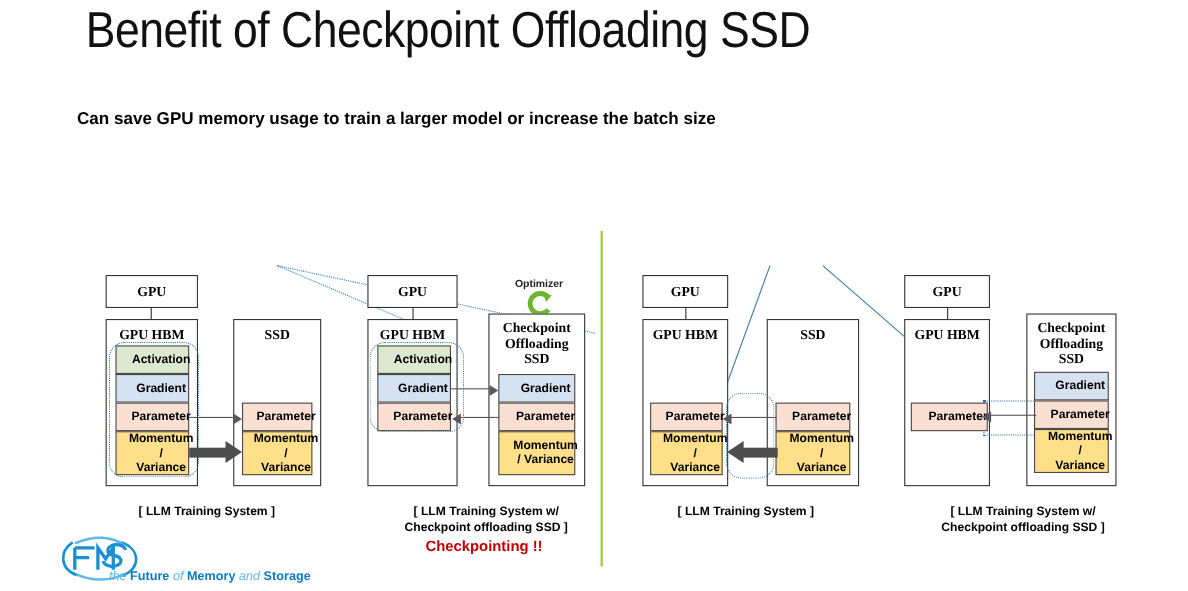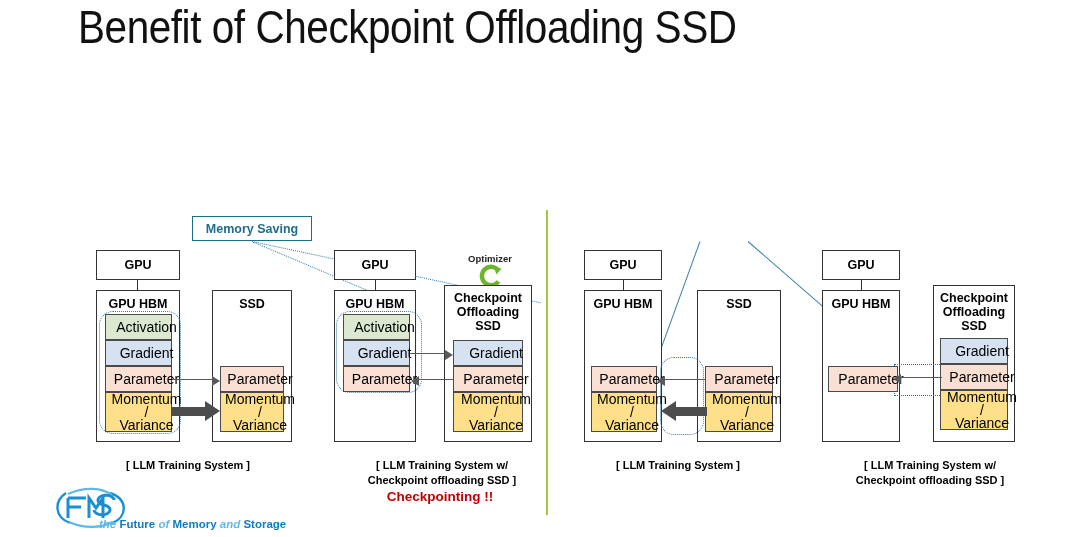--- a/index.html
+++ b/index.html
@@ -14,25 +14,25 @@
   #title{
     position:absolute;left:78px;top:-2px;
     font-size:46px;line-height:58px;font-weight:400;
     letter-spacing:-.5px;transform:scaleX(.88);transform-origin:left top;
     white-space:nowrap;color:#111;
   }
   #bullet1{position:absolute;left:70px;top:100px;font-size:15.5px;font-weight:bold;white-space:nowrap;}
   #bullet2{position:absolute;left:70px;top:136px;font-size:15.5px;font-weight:bold;white-space:nowrap;}
 
   
-  .box{position:absolute;border:1.6px solid #333;background:#fff;box-sizing:border-box;}
+  .box{position:absolute;border:1.6px solid #333;background:#fff;box-sizing:border-box;font-family:Liberation Serif, serif;}
   .box-label{position:absolute;left:0;right:0;text-align:center;font-size:12.5px;font-weight:bold;}
   .blk{position:absolute;box-sizing:border-box;border:1.4px solid #4a4a4a;
        display:flex;align-items:center;justify-content:center;text-align:center;
-       font-size:14px;font-weight:normal;line-height:12.5px;padding-left:16px;}
+       font-size:11px;font-weight:bold;line-height:12.5px;padding-left:16px;}
   .blk.two{line-height:13px;}
   .cap{position:absolute;text-align:center;font-size:11px;font-weight:bold;line-height:15px;}
   .dash-round{position:absolute;border:1.7px dotted #2f7fa8;border-radius:14px;box-sizing:border-box;}
   .dash-rect{position:absolute;border:1.6px dotted #2d6fa8;box-sizing:border-box;}
   .callout{position:absolute;border:1.7px solid #1f6d8c;box-sizing:border-box;
            color:#1f6d8c;font-size:12.5px;font-weight:bold;
            display:flex;align-items:center;justify-content:center;background:#fff;}
   .lead{position:absolute;transform-origin:left center;height:0;
         border-top:1.3px dotted #2f7fa8;}
   .lead.solid{border-top:1.1px solid #3b7ea6;}
@@ -57,35 +57,33 @@
   #optimizer-icon{display:block;margin:0 auto;}
 
   
   #free-note{position:absolute;left:330px;top:487px;width:220px;text-align:center;
              color:#c00000;font-size:13.5px;font-weight:bold;line-height:19px;}
 
   
   #footer-text{position:absolute;left:430px;top:510px;font-size:12.5px;color:#bfbfbf;white-space:nowrap;}
   #fms-logo{position:absolute;left:52px;top:483px;width:268px;height:50px;}
   #fms-tagline{position:absolute;left:99px;top:518px;font-size:11.5px;white-space:nowrap;color:#1a8fd1;}
-  #fms-tagline i{color:#5fb9e8;font-style:italic;font-weight:bold;}
+  #fms-tagline i{color:#5fb9e8;font-style:italic;font-weight:normal;}
   #fms-tagline b{color:#0f7cc0;margin-top:12px;}
 </style>
 </head>
 <body>
 
 <div class="slide">
 
   <div id="title">Benefit of Checkpoint Offloading SSD</div>
+  <div id="bullet1">Can save GPU memory usage to train a larger model or increase the batch size</div>
 
   <div class="divider" style="left:546px;top:210px;height:305px;"></div>
 
-  <div class="callout" style="left:192px;top:216px;width:120px;height:25px;">
-    <span>Memory Saving</span>
-  </div>
   <div class="lead" style="left:252px;top:241px;width:140px;transform:rotate(23deg);"></div>
   <div class="lead" style="left:252px;top:241px;width:295px;transform:rotate(12deg);"></div>
 
   <div class="box" style="left:96px;top:250px;width:84px;height:30px;">
     <div class="box-label" style="top:7px;">GPU</div>
   </div>
   <div class="stem" style="left:137px;top:280px;height:10px;"></div>
 
   <div class="box" style="left:96px;top:290px;width:84px;height:152px;">
     <div class="box-label" style="top:6px;">GPU HBM</div>

